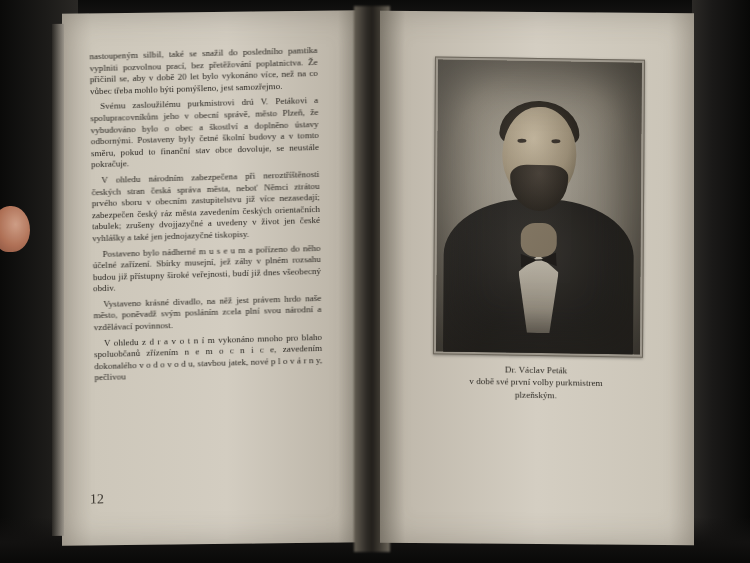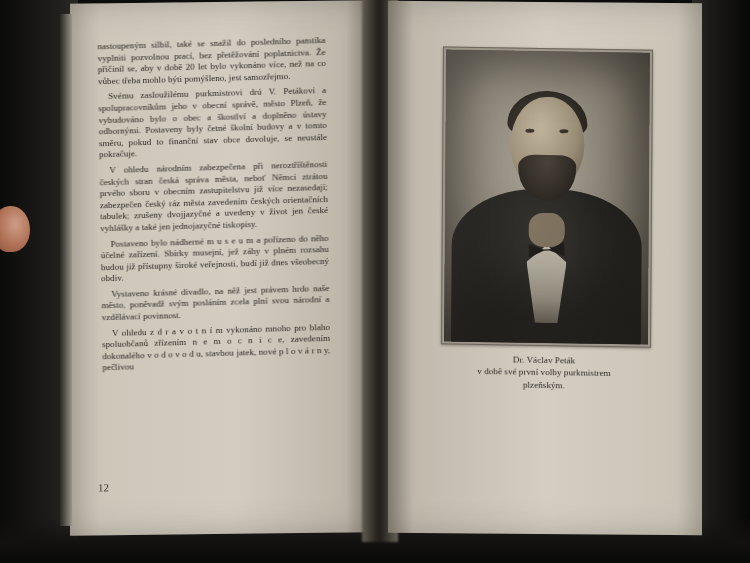--- a/index.html
+++ b/index.html
@@ -54,24 +54,23 @@
     border-radius: 50% 60% 55% 45%;
     background: radial-gradient(ellipse at 60% 40%, #d8a58c 0%, #b8765a 55%, #8d5340 100%);
     opacity: .95;
     filter: blur(.4px);
   }
 
   
   .book {
     position: absolute;
     left: 62px;
-    top: 2px;
+    top: 12px;
     width: 632px;
     height: 532px;
-    margin-left: 8px;
   }
   .page {
     position: absolute;
     top: 0;
     height: 532px;
     background: #cfc9bd;
   }
   .page-left {
     left: 0;
     width: 300px;
@@ -121,21 +120,21 @@
     text-align: justify;
     text-indent: 10px;
     font-family: "Liberation Serif", serif;
     filter: blur(.18px);
   }
   .para.noindent { text-indent: 0; }
   .folio {
     position: absolute;
     left: 28px;
     top: 478px;
-    font-size: 11px;
+    font-size: 14px;
     color: #3a362f;
     transform: rotate(-0.9deg);
   }
 
   
   .plate-frame {
     position: absolute;
     left: 54px;
     top: 46px;
     width: 204px;

